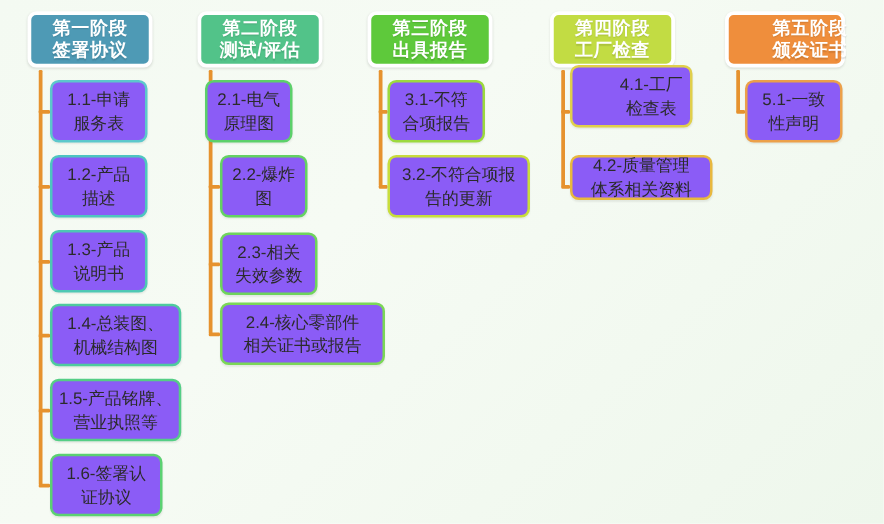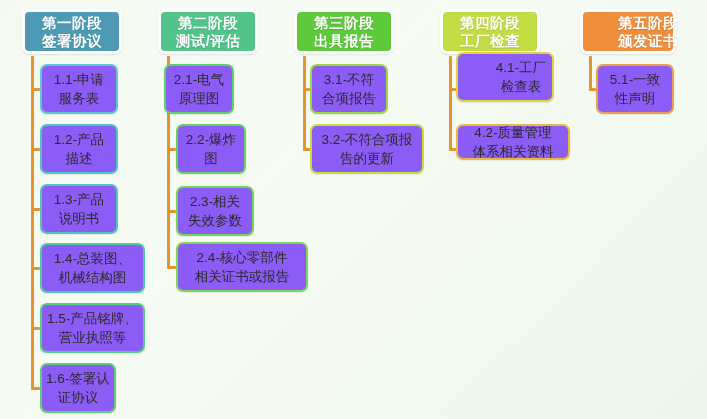--- a/index.html
+++ b/index.html
@@ -107,21 +107,21 @@
     <div class="item-box" style="left: 40px; top: 243px; width: 105px; height: 50px; border-color: rgb(78, 203, 158);">
       <span class="line">1.4-总装图、</span>
       <span class="line">机械结构图</span>
     </div>
     <div class="conn-horiz" style="left: 31px; top: 327px; width: 9px; background: rgb(230, 146, 46);"></div>
     <div class="item-box" style="left: 40px; top: 303px; width: 105px; height: 50px; border-color: rgb(85, 206, 134);">
       <span class="line">1.5-产品铭牌、</span>
       <span class="line">营业执照等</span>
     </div>
     <div class="conn-horiz" style="left: 31px; top: 387px; width: 9px; background: rgb(230, 146, 46);"></div>
-    <div class="item-box" style="left: 40px; top: 363px; width: 76px; height: 50px; border-color: rgb(91, 209, 114);">
+    <div class="item-box" style="left: 40px; top: 363px; width: 90px; height: 50px; border-color: rgb(91, 209, 114);">
       <span class="line">1.6-签署认</span>
       <span class="line">证协议</span>
     </div>
     <div class="stage-header" style="left: 158px; top: 9px; width: 100px; height: 45px; background: rgb(82, 195, 137);">
       <span class="line">第二阶段</span>
       <span class="line">测试/评估</span>
     </div>
     <div class="conn-vert" style="left: 167px; top: 56px; height: 211px; background: rgb(230, 146, 46);"></div>
     <div class="conn-horiz" style="left: 167px; top: 88px; width: 9px; background: rgb(230, 146, 46);"></div>
     <div class="item-box" style="left: 164px; top: 64px; width: 70px; height: 50px; border-color: rgb(92, 208, 106);">

